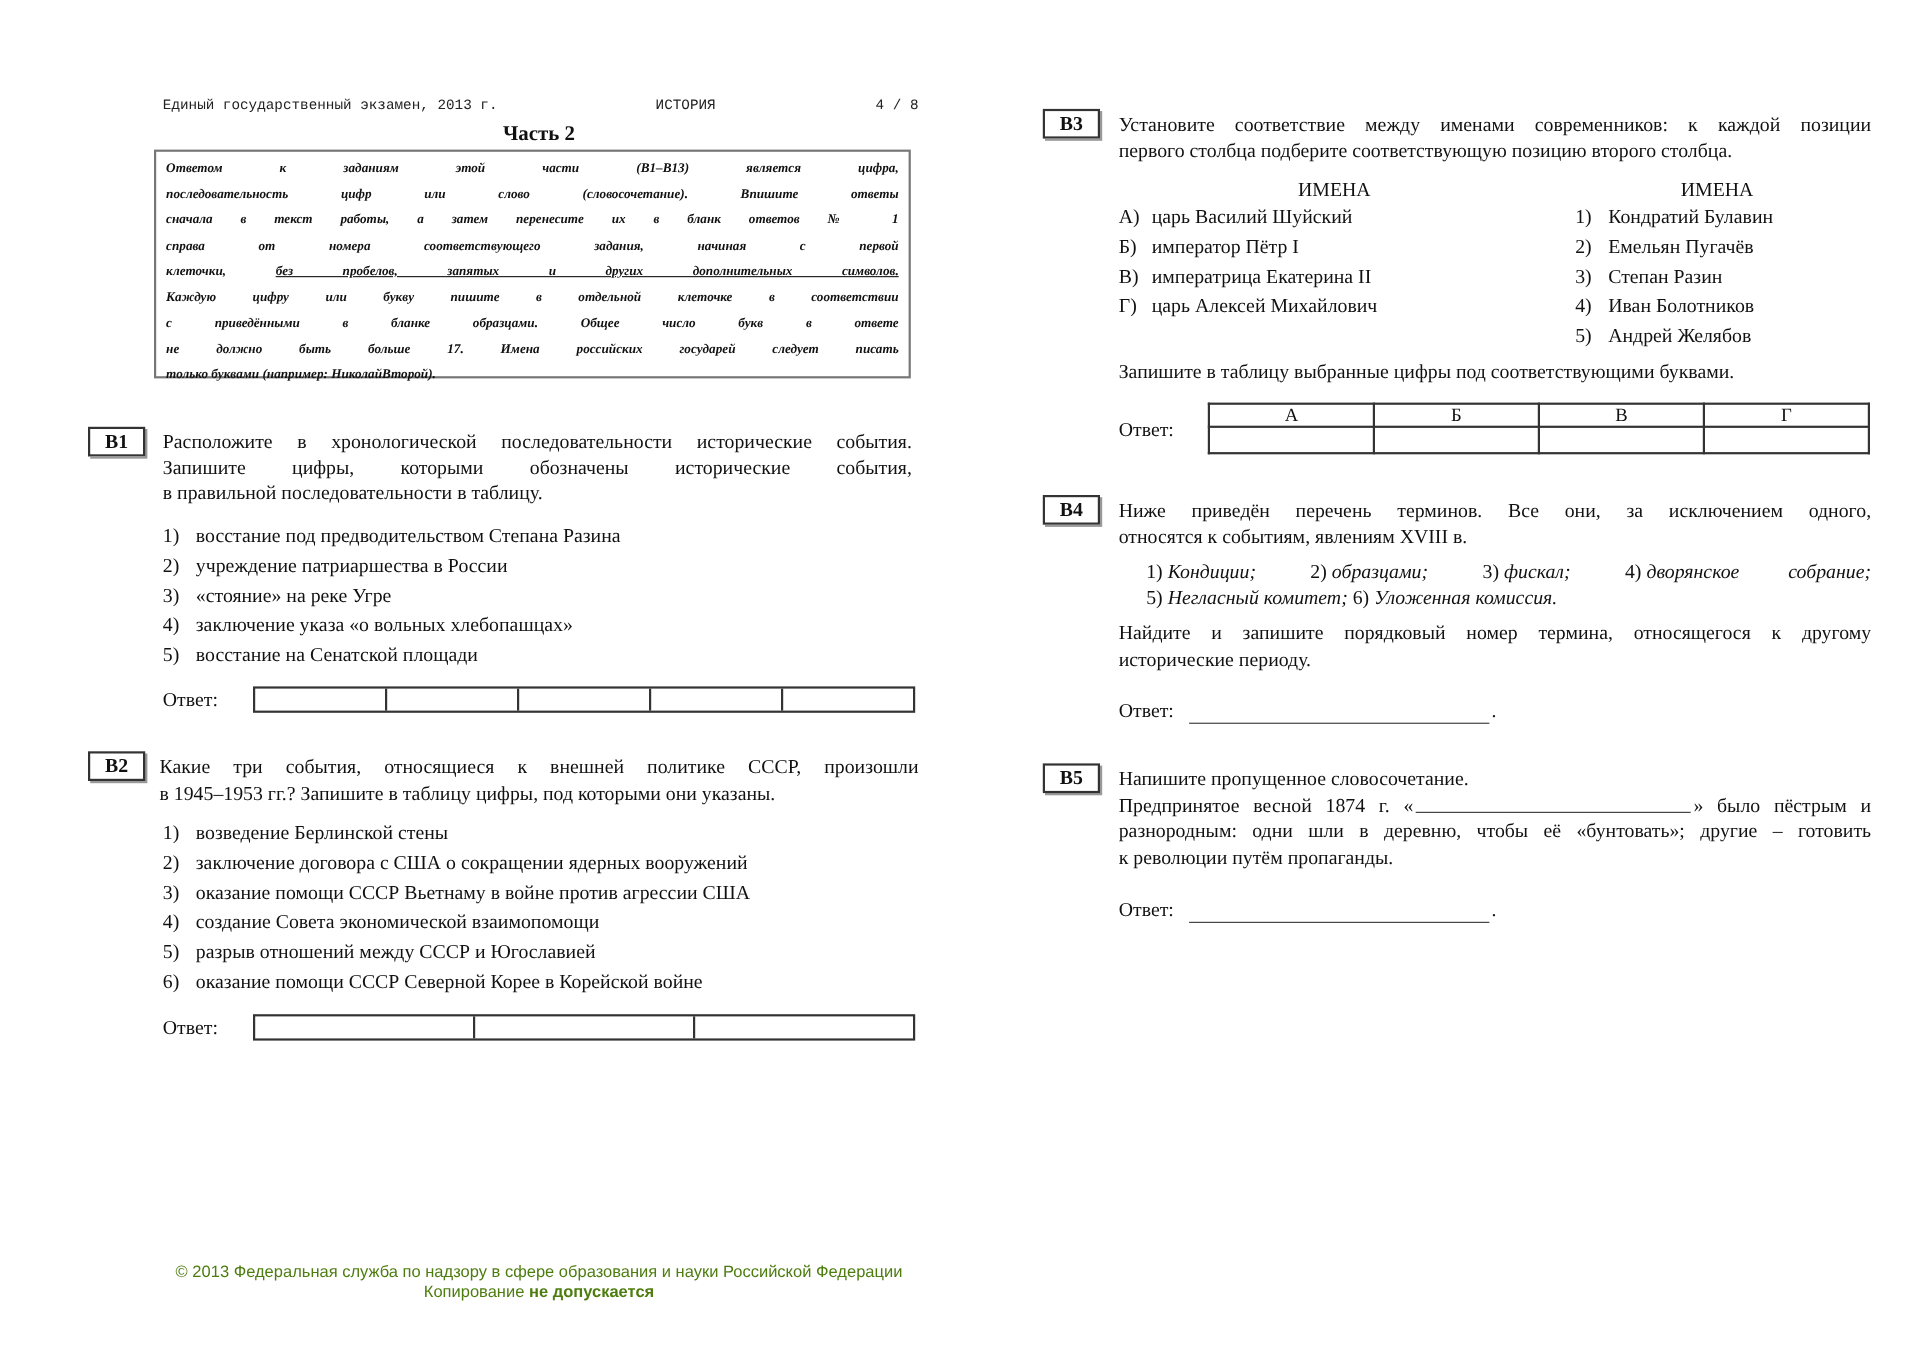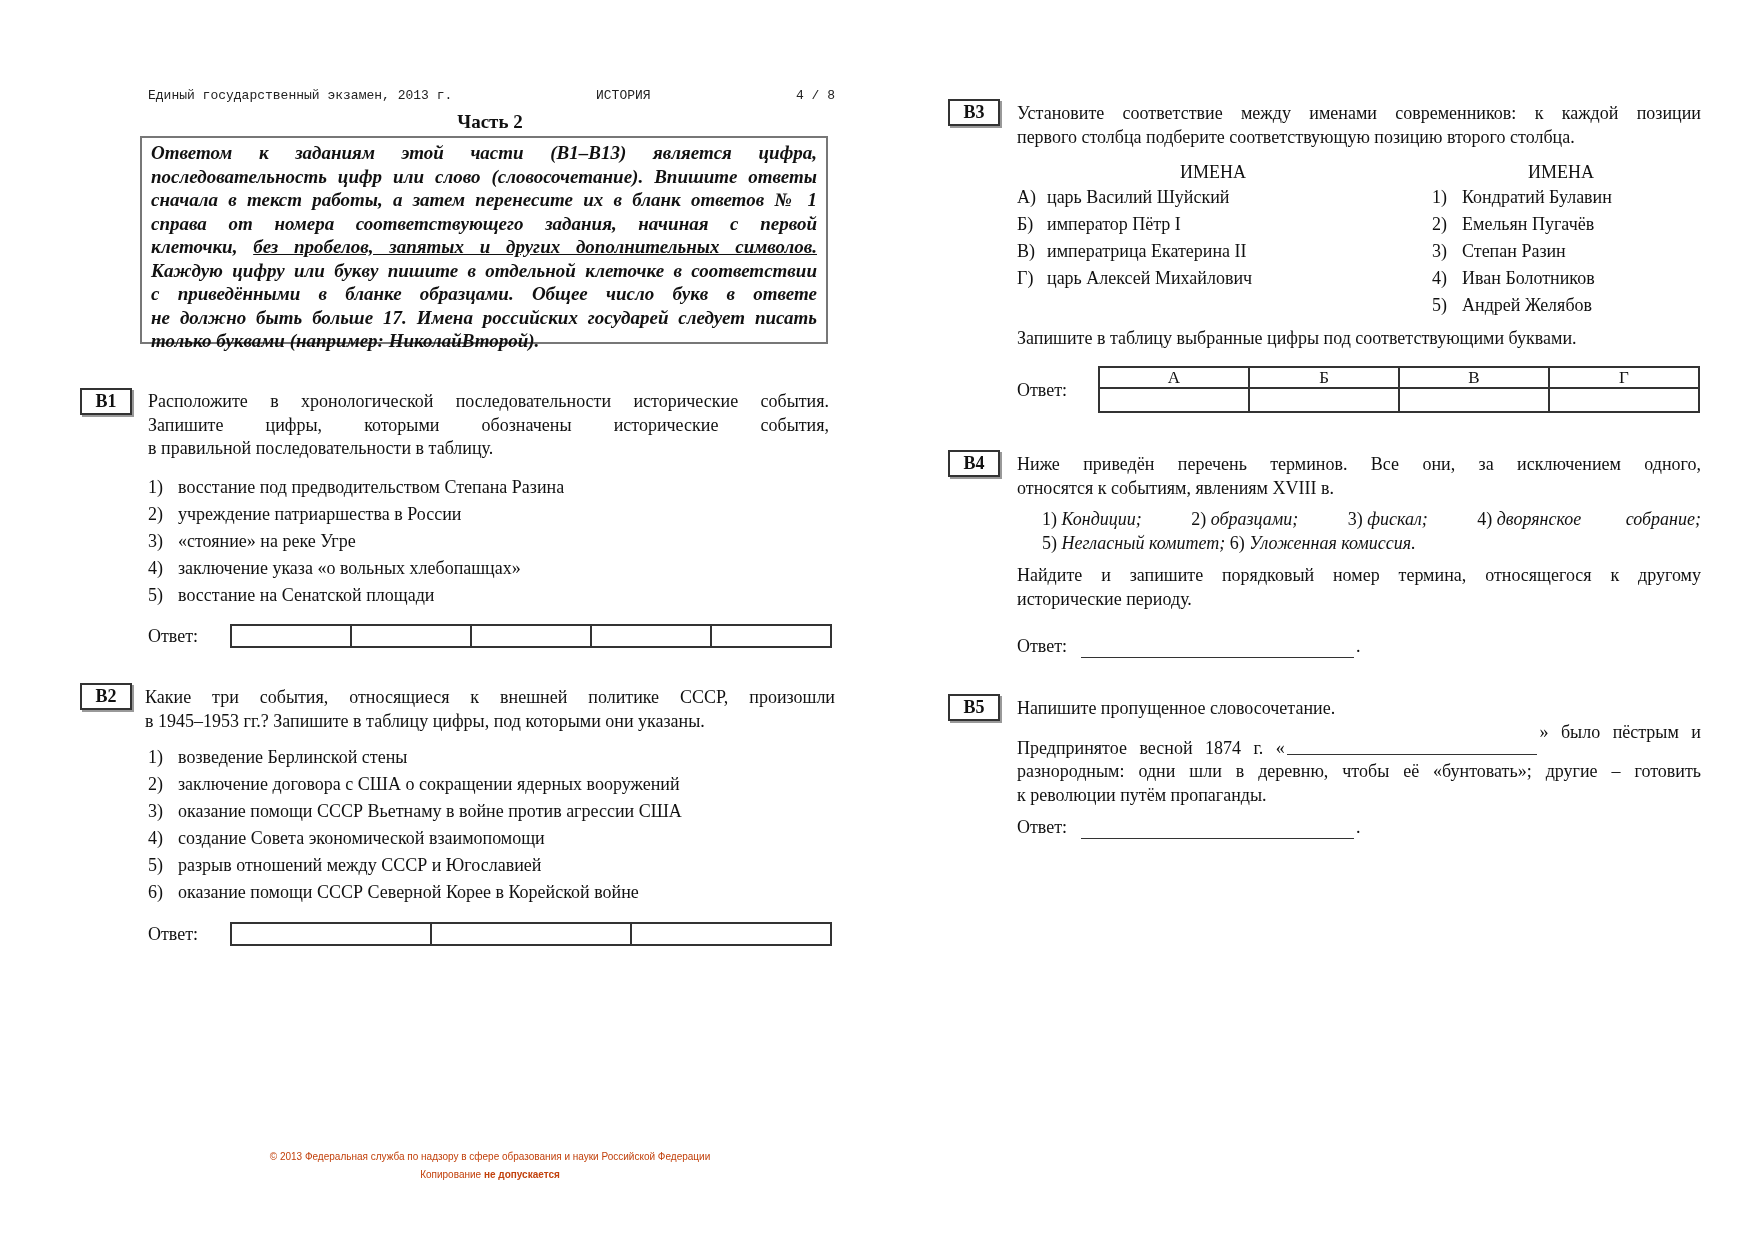--- a/index.html
+++ b/index.html
@@ -9,21 +9,21 @@
   .abs { position: absolute; }
 
   
   .hdr { font-size: 13px; color: #222; top: 60px; }
 
   
   .part-title { left: 140px; width: 700px; top: 111px; text-align: center; font-weight: bold; font-size: 19px; }
   .part-box {
     left: 140px; top: 136px; width: 688px; height: 208px;
     border: 2px solid #777; padding: 3px 9px; box-sizing: border-box;
-    font-style: italic; font-weight: bold; font-size: 19px; line-height: 23.5px; text-align: justify;
+    font-style: italic; font-weight: bold; font-size: 12px; line-height: 23.5px; text-align: justify;
   }
   .part-box .line { display: block; text-align: justify; text-align-last: justify; white-space: nowrap; height: 23.5px; }
   .part-box .line.last { text-align-last: left; }
   .part-box u { text-decoration: underline; }
 
   
   .task-label {
     width: 52px; height: 27px; border: 2px solid #333; box-shadow: 2px 2px 0 #999;
     font-family: "Liberation Serif", serif; font-weight: bold; font-size: 18px;
     display: flex; align-items: center; justify-content: center; box-sizing: border-box;
@@ -41,21 +41,21 @@
 
   .ans-row { display: flex; border: 2px solid #333; box-sizing: border-box; height: 24px; }
   .ans-row .cell { flex: 1; border-right: 2px solid #333; }
   .ans-row .cell:last-child { border-right: none; }
 
   table.b3 { border-collapse: collapse; font-family: "Liberation Serif", serif; font-size: 17px; }
   table.b3 td { border: 2px solid #333; width: 150px; height: 19px; text-align: center; padding: 0; line-height: 19px; }
 
   .blank-line { border-bottom: 1.5px solid #333; height: 20px; }
 
-  .footer { font-family: "Liberation Sans", sans-serif; font-size: 10px; text-align: center; left: 140px; width: 700px; top: 1148px; line-height: 18px; color: #c2410c; }
+  .footer { font-family: "Liberation Sans", sans-serif; font-size: 15px; text-align: center; left: 140px; width: 700px; top: 1148px; line-height: 18px; color: #4d7c0f; }
 </style>
 </head>
 <body>
 
 <div class="abs sans hdr" style="left:148px;">Единый государственный экзамен, 2013 г.</div>
 <div class="abs sans hdr" style="left:596px;">ИСТОРИЯ</div>
 <div class="abs sans hdr" style="left:796px;">4 / 8</div>
 
 <div class="abs serif part-title">Часть 2</div>
 <div class="abs serif part-box">
@@ -179,21 +179,21 @@
   <span class="ll">исторические периоду.</span>
 </div>
 <div class="abs ans-label" style="left:1017px; top:636px;">Ответ:</div>
 <div class="abs blank-line" style="left:1081px; top:637px; width:273px;"></div>
 <div class="abs serif" style="left:1356px; top:636px; font-size:18px;">.</div>
 
 <div class="abs task-label" style="left:948px; top:694px;">B5</div>
 <div class="abs para" style="left:1017px; top:697px; width:684px;">
   <span class="ll">Напишите пропущенное словосочетание.</span>
   <span style="display:flex; justify-content:space-between; white-space:nowrap;">
-    <span style="word-spacing:8px;margin-top:16px;">Предпринятое весной 1874 г. «</span>
+    <span style="word-spacing:8px;">Предпринятое весной 1874 г. «</span>
     <span style="flex:1; border-bottom:1.5px solid #333; margin:0 2px 5px 2px;"></span>
     <span style="word-spacing:8px;">» было пёстрым и</span>
   </span>
   <span class="jl">разнородным: одни шли в деревню, чтобы её «бунтовать»; другие – готовить</span>
   <span class="ll">к революции путём пропаганды.</span>
 </div>
 <div class="abs ans-label" style="left:1017px; top:817px;">Ответ:</div>
 <div class="abs blank-line" style="left:1081px; top:818px; width:273px;"></div>
 <div class="abs serif" style="left:1356px; top:817px; font-size:18px;">.</div>
 

